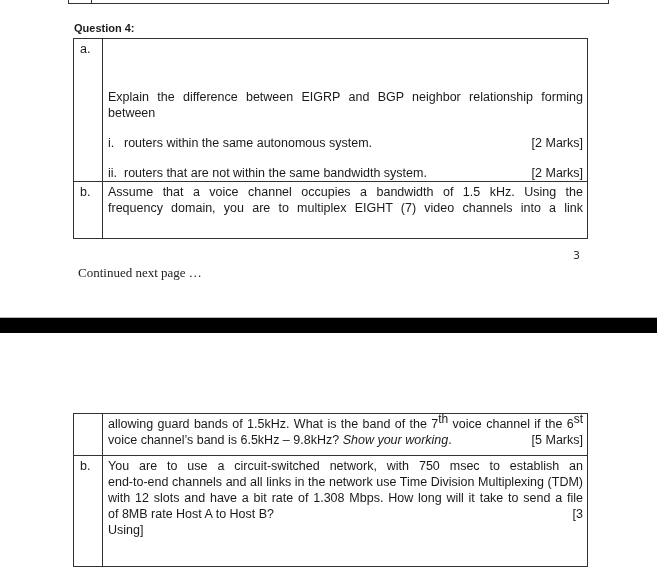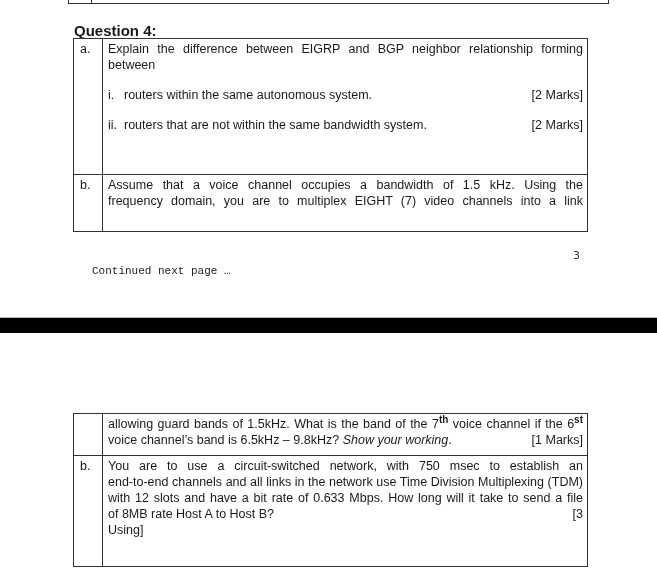--- a/index.html
+++ b/index.html
@@ -9,49 +9,49 @@
     font-family:"Liberation Sans", sans-serif;
   }
   .abs { position:absolute; }
   
   .prev-table {
     left:68px; top:-10px; width:541px; height:14px;
     border:1px solid #333; border-top:none; box-sizing:border-box;
   }
   .prev-table .divider { position:absolute; left:22px; top:0; bottom:0; border-left:1px solid #333; }
 
-  .q-title { left:74px; top:22px; font-size:15px; font-weight:bold; }
+  .q-title { left:74px; top:22px; font-size:11px; font-weight:bold; }
 
   table.q {
     position:absolute; left:73px; width:515px;
     border-collapse:collapse; table-layout:fixed;
     font-size:12.5px; line-height:16px;
   }
   table.q td { border:1px solid #333; vertical-align:top; padding:2px 4px 0 5px; }
   table.q td.lbl { width:18px; padding-left:6px; }
-  .just { text-align:justify; text-align-last:auto; }
+  .just { text-align:justify; text-align-last:auto;margin-top:48px; }
   .full-just { text-align:justify; text-align-last:justify; }
   .sub { display:flex; justify-content:space-between; margin-top:14px; }
   .sub .num { display:inline-block; width:16px; }
   .sub-left { display:flex; }
 
   #t1 { top:38px; }
   #t1 tr.ra td { height:133px; }
   #t1 tr.rb td { height:54px; }
 
   .page-num { left:573px; top:249px; font-size:11px; color:#333; font-family:"DejaVu Sans", sans-serif; }
-  .continued { left:92px; top:265px; font-size:11px; color:#222; font-family:Liberation Mono, monospace; }
+  .continued { left:78px; top:265px; font-size:13px; color:#222; font-family:Liberation Serif, serif; }
 
   .sep-line { left:0; top:317px; width:657px; height:1px; background:#b5b5b5; }
   .black-bar { left:0; top:318px; width:657px; height:15px; background:#000; }
 
   #t2 { top:413px; }
   #t2 tr.rc td { height:39px; }
   #t2 tr.rd td { height:108px; }
-  sup { font-size:10px; line-height:0;font-weight:bold; }
+  sup { font-size:12px; line-height:0; }
   .right { float:right; }
 </style>
 </head>
 <body>
 
 <div class="abs prev-table">
   <div class="divider"></div>
 </div>
 
 <div class="abs q-title">Question 4:</div>
@@ -93,27 +93,27 @@
 
 <div class="abs sep-line"></div>
 <div class="abs black-bar"></div>
 
 <table class="q" id="t2">
   <tbody>
       <tr class="rc">
     <td class="lbl"></td>
     <td>
       <div class="full-just"><span>allowing guard bands of 1.5kHz. What is the band of the 7</span><sup>th</sup><span> voice channel if the 6</span><sup>st</sup></div>
-      <div><span>voice channel’s band is 6.5kHz – 9.8kHz? </span><em>Show your working</em><span>.</span><span class="right">[1 Marks]</span></div>
+      <div><span>voice channel’s band is 6.5kHz – 9.8kHz? </span><em>Show your working</em><span>.</span><span class="right">[5 Marks]</span></div>
     </td>
   </tr>
   <tr class="rd">
     <td class="lbl">b.</td>
     <td>
       <div class="full-just">You are to use a circuit-switched network, with 750 msec to establish an</div>
       <div class="full-just">end-to-end channels and all links in the network use Time Division Multiplexing (TDM)</div>
-      <div class="full-just">with 12 slots and have a bit rate of 0.633 Mbps. How long will it take to send a file</div>
+      <div class="full-just">with 12 slots and have a bit rate of 1.308 Mbps. How long will it take to send a file</div>
       <div><span>of 8MB rate Host A to Host B?</span><span class="right">[3</span></div>
       <div>Using]</div>
     </td>
   </tr>
 </tbody>
   </table>
 
 </body></html>

